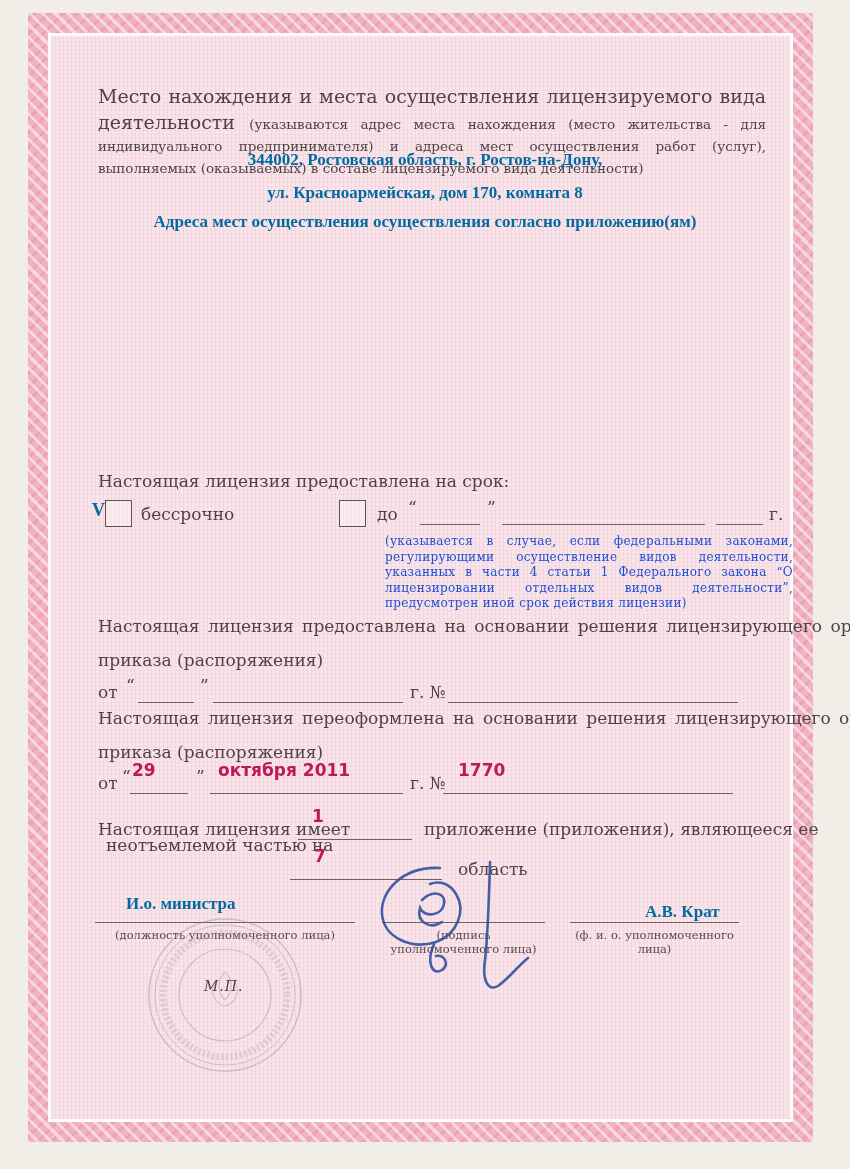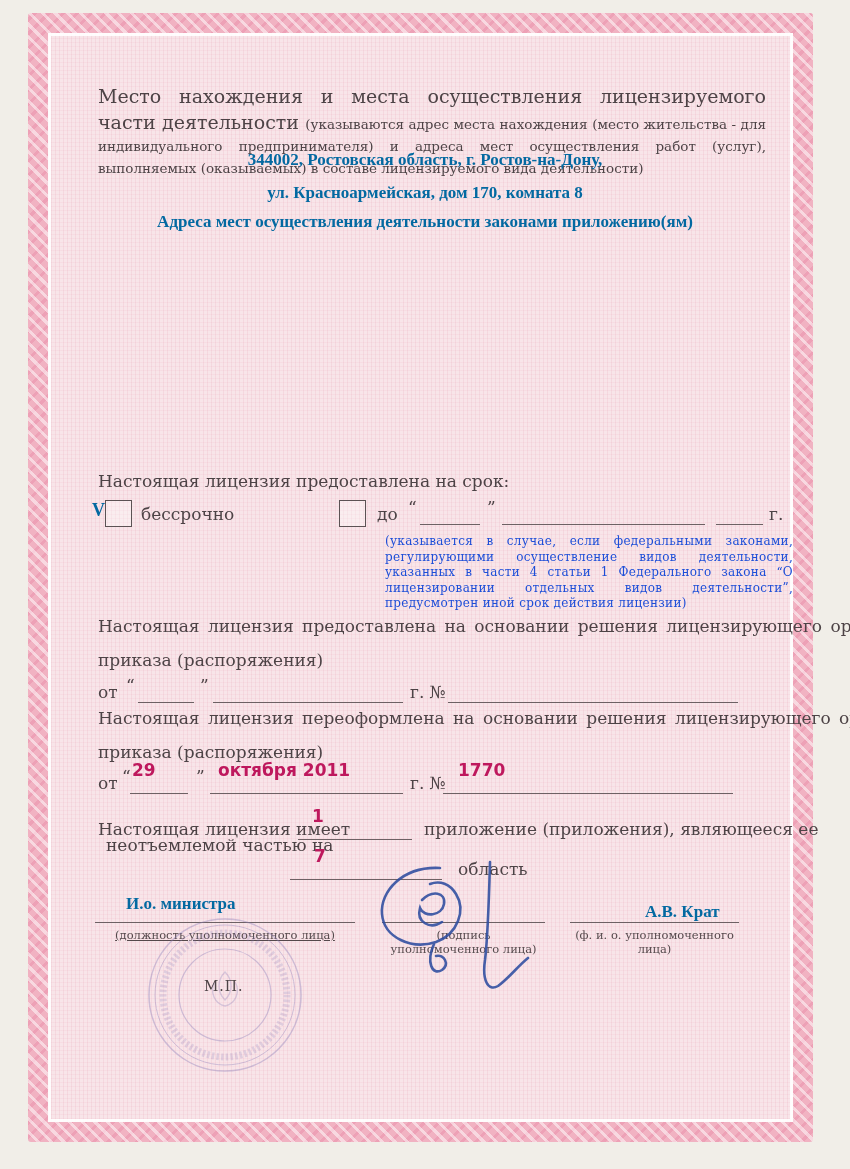--- a/index.html
+++ b/index.html
@@ -46,27 +46,27 @@
 </style>
 </head>
 <body>
 
 <div id="sheet">
   <div class="band">
     <div class="inner"></div>
   </div>
 
   <div class="abs serif just" style="left:98px;top:84px;width:668px;line-height:1.35;">
-    <span style="font-size:19px;">Место нахождения и места осуществления лицензируемого части деятельности </span>
+    <span style="font-size:19px;">Место нахождения и места осуществления лицензируемого вида деятельности </span>
     <span style="font-size:13.5px;">(указываются адрес места нахождения (место жительства - для индивидуального предпринимателя) и адреса мест осуществления работ (услуг), выполняемых (оказываемых) в составе лицензируемого вида деятельности)</span>
   </div>
 
   <div class="abs bold-sans addr" style="top:150px;">344002, Ростовская область, г. Ростов-на-Дону,</div>
   <div class="abs bold-sans addr" style="top:183px;">ул. Красноармейская, дом 170, комната 8</div>
-  <div class="abs bold-sans addr" style="top:212px;">Адреса мест осуществления деятельности законами приложению(ям)</div>
+  <div class="abs bold-sans addr" style="top:212px;">Адреса мест осуществления осуществления согласно приложению(ям)</div>
 
   <div class="abs serif t17" style="left:98px;top:470px;">Настоящая лицензия предоставлена на срок:</div>
 
   <div class="abs bold-sans" style="left:92px;top:500px;font-size:18px;">V</div>
   <div class="cbox" style="left:105px;top:500px;"></div>
   <div class="abs serif t17" style="left:141px;top:503px;">бессрочно</div>
 
   <div class="cbox" style="left:339px;top:500px;"></div>
   <div class="abs serif t17" style="left:377px;top:503px;text-align:center;">до</div>
   <div class="abs quote" style="left:408px;top:497px;">“</div>
@@ -115,34 +115,34 @@
   <div class="uline" style="left:290px;top:863px;width:152px;"></div>
   <div class="abs serif t17" style="left:458px;top:858px;">область</div>
 
   <div class="abs bold-sans" style="left:126px;top:894px;font-size:17px;">И.о. министра</div>
   <div class="abs bold-sans" style="left:645px;top:894px;font-size:17px;margin-top:8px;">А.В. Крат</div>
 
   <div class="uline" style="left:95px;top:906px;width:260px;"></div>
   <div class="uline" style="left:382px;top:906px;width:163px;"></div>
   <div class="uline" style="left:570px;top:906px;width:169px;"></div>
 
-  <div class="abs caption" style="left:95px;top:928px;width:260px;text-decoration:underline;">(должность уполномоченного лица)</div>
+  <div class="abs caption" style="left:95px;top:928px;width:260px;">(должность уполномоченного лица)</div>
   <div class="abs caption" style="left:382px;top:928px;width:163px;">(подпись уполномоченного лица)</div>
   <div class="abs caption" style="left:570px;top:928px;width:169px;">(ф. и. о. уполномоченного лица)</div>
 
   <svg class="abs" style="left:140px;top:910px;width:170px;height:170px;opacity:.38;" viewBox="0 0 170 170">
     <g fill="none" stroke="#8a7cb8">
       <circle cx="85" cy="85" r="76" stroke-width="1.6"></circle>
       <circle cx="85" cy="85" r="70" stroke-width="1"></circle>
       <circle cx="85" cy="85" r="62" stroke-width="7" stroke-dasharray="2.5 2.2" opacity=".6"></circle>
       <circle cx="85" cy="85" r="46" stroke-width="1.2"></circle>
       <path d="M85,62 c-8,8 -8,20 0,28 c8,-8 8,-20 0,-28 z M75,72 c-6,10 0,22 10,24 M95,72 c6,10 0,22 -10,24" stroke-width="1.4" opacity=".8"></path>
     </g>
   </svg>
-  <div class="abs serif mp" style="left:204px;top:978px;">М.П.</div>
+  <div class="abs serif mp" style="left:204px;top:978px;font-style:italic;">М.П.</div>
 
   <svg class="abs" style="left:368px;top:858px;width:200px;height:160px;" viewBox="0 0 200 160">
     <g fill="none" stroke="#2e4da0" stroke-width="2.6" stroke-linecap="round" opacity=".88">
       <path d="M72,10 C34,8 12,34 14,56 C16,80 44,92 68,84 C90,76 98,52 88,36 C82,26 72,22 62,26"></path>
       <path d="M54,42 C64,32 78,34 76,46 C74,58 56,60 52,50 C48,64 62,72 74,64"></path>
       <path d="M66,86 C58,104 64,118 74,112 C82,106 76,96 68,98"></path>
       <path d="M122,4 C121,40 120,78 117,102 C114,122 120,134 130,128 C140,121 150,108 160,100"></path>
     </g>
   </svg>
 </div>

